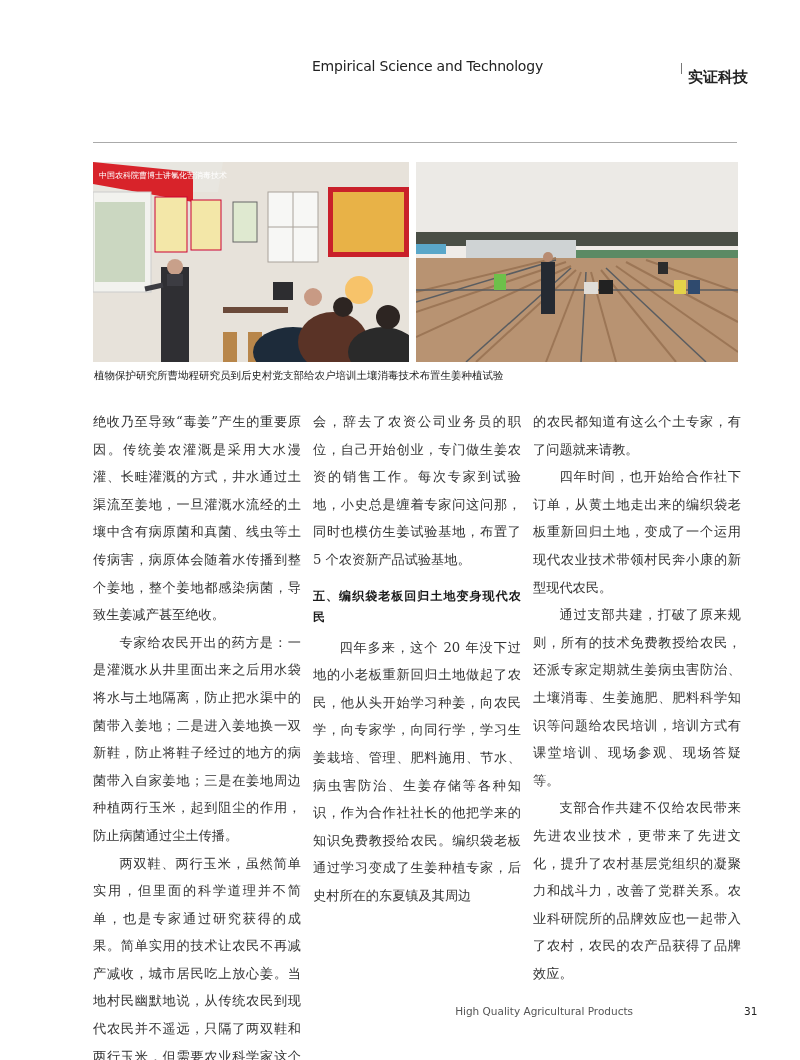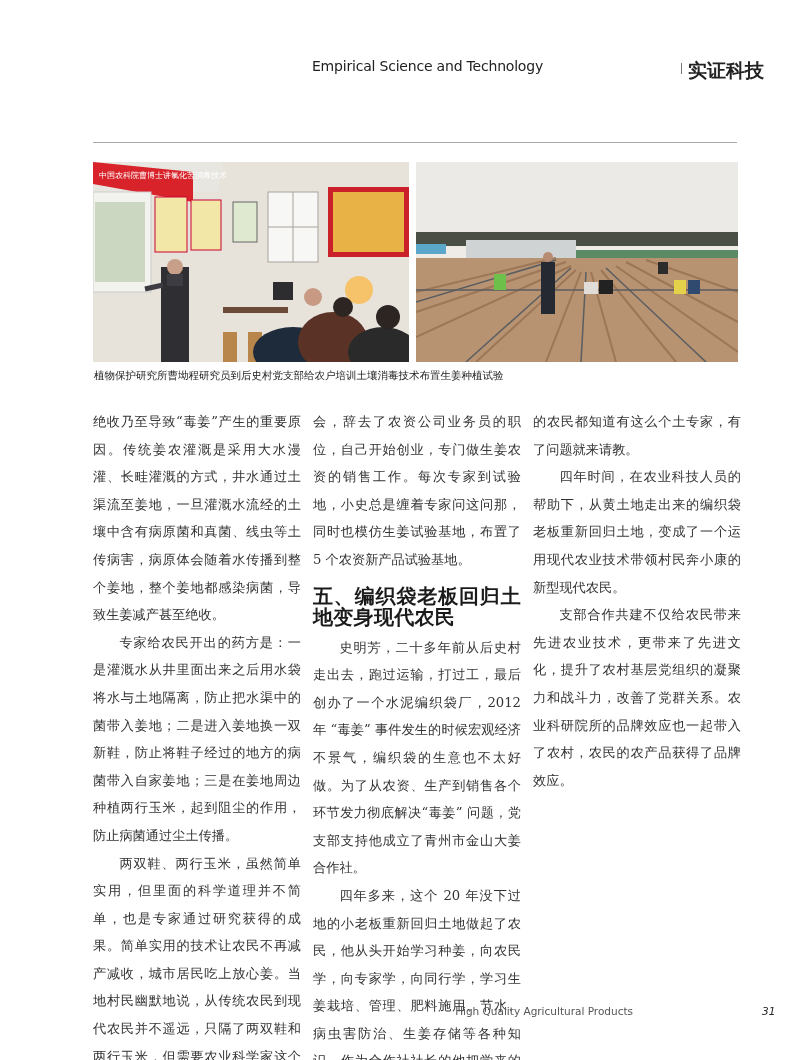--- a/index.html
+++ b/index.html
@@ -2,45 +2,45 @@
 <html><head>
 <meta charset="utf-8">
 <style>
   * { margin: 0; padding: 0; box-sizing: border-box; }
   html, body { width: 800px; height: 1060px; background: #ffffff; overflow: hidden; }
   body { position: relative; font-family: "DejaVu Serif", "Liberation Serif", serif; color: #2b2b2b; }
 
   .header { position: absolute; top: 58px; left: 0; width: 673px; height: 22px; }
   .header-en { position: absolute; right: 130px; top: 0; font-family: "DejaVu Sans", "Liberation Sans", sans-serif; font-size: 14px; letter-spacing: -0.2px; color: #222; white-space: nowrap; }
   .header-sep { position: absolute; left: 681px; top: 5px; width: 1px; height: 11px; background: #777; }
-  .header-cn { position: absolute; left: 688px; top: 0; font-family: "DejaVu Sans", "Liberation Sans", sans-serif; font-size: 19px; font-weight: bold; color: #222; white-space: nowrap; }
+  .header-cn { position: absolute; left: 688px; top: 10px; font-family: "DejaVu Sans", "Liberation Sans", sans-serif; font-size: 15px; font-weight: bold; color: #222; white-space: nowrap; }
 
   .rule { position: absolute; left: 93px; top: 142px; width: 644px; height: 1px; background: #aaaaaa; }
 
   .photo { position: absolute; top: 162px; height: 200px; overflow: hidden; }
   .photo-1 { left: 93px; width: 316px; background: #fde047; }
   .photo-2 { left: 416px; width: 322px; background: #efece8; }
   .photo svg { display: block; width: 100%; height: 100%; }
 
   .caption { position: absolute; top: 369px; left: 94px; font-family: "DejaVu Sans", "Liberation Sans", sans-serif; font-size: 10.5px; color: #222; white-space: nowrap; }
   .caption span { display: inline-block; text-align: right; }
   .caption .cap2 { margin-left: 0; }
 
   .column { position: absolute; top: 408px; width: 208px; font-size: 13.2px; line-height: 27.6px; text-align: justify; color: #333; }
   .col-1 { left: 93px; }
   .col-2 { left: 313px; }
   .col-3 { left: 533px; }
   .column p { text-indent: 2em; }
   .column p.no-indent { text-indent: 0; }
 
-  .section-heading { font-family: "DejaVu Sans", "Liberation Sans", sans-serif; font-weight: bold; font-size: 20px; line-height: 21px; color: #1a1a1a; margin: 12px 0 6px 0; text-indent: 0; letter-spacing: 0.3px; }
+  .section-heading { font-family: "DejaVu Sans", "Liberation Sans", sans-serif; font-weight: bold; font-size: 12px; line-height: 21px; color: #1a1a1a; margin: 12px 0 6px 0; text-indent: 0; letter-spacing: 0.3px; }
 
   .footer { position: absolute; top: 1005px; left: 0; width: 712px; height: 16px; }
   .footer-title { position: absolute; right: 79px; top: 0; font-family: "DejaVu Sans", "Liberation Sans", sans-serif; font-size: 10.5px; color: #555; white-space: nowrap; }
-  .footer-page { position: absolute; left: 762px; top: 0; font-family: "DejaVu Sans", "Liberation Sans", sans-serif; font-size: 10.5px; color: #222; font-style: italic; }
+  .footer-page { position: absolute; left: 744px; top: 0; font-family: "DejaVu Sans", "Liberation Sans", sans-serif; font-size: 10.5px; color: #222; }
 </style>
 </head>
 <body>
 
 <div class="header">
   <span class="header-en">Empirical Science and Technology</span>
   <span class="header-sep"></span>
   <span class="header-cn">实证科技</span>
 </div>
 
@@ -125,26 +125,26 @@
 <div class="column col-1">
   <p class="no-indent">绝收乃至导致“毒姜”产生的重要原因。传统姜农灌溉是采用大水漫灌、长畦灌溉的方式，井水通过土渠流至姜地，一旦灌溉水流经的土壤中含有病原菌和真菌、线虫等土传病害，病原体会随着水传播到整个姜地，整个姜地都感染病菌，导致生姜减产甚至绝收。</p>
   <p>专家给农民开出的药方是：一是灌溉水从井里面出来之后用水袋将水与土地隔离，防止把水渠中的菌带入姜地；二是进入姜地换一双新鞋，防止将鞋子经过的地方的病菌带入自家姜地；三是在姜地周边种植两行玉米，起到阻尘的作用，防止病菌通过尘土传播。</p>
   <p>两双鞋、两行玉米，虽然简单实用，但里面的科学道理并不简单，也是专家通过研究获得的成果。简单实用的技术让农民不再减产减收，城市居民吃上放心姜。当地村民幽默地说，从传统农民到现代农民并不遥远，只隔了两双鞋和两行玉米，但需要农业科学家这个不可或缺的催化剂。</p>
 
 </div>
 
 <div class="column col-2">
   <p class="no-indent">会，辞去了农资公司业务员的职位，自己开始创业，专门做生姜农资的销售工作。每次专家到试验地，小史总是缠着专家问这问那，同时也模仿生姜试验基地，布置了 5 个农资新产品试验基地。</p>
   <h2 class="section-heading">五、编织袋老板回归土地变身现代农民</h2>
-  <p>史明芳，二十多年前从后史村走出去，跑过运输，打过工，最后创办了一个水泥编织袋厂，2012 年 “毒姜” 事件发生的时候宏观经济不景气，编织袋的生意也不太好做。为了从农资、生产到销售各个环节发力彻底解决“毒姜” 问题，党支部支持他成立了青州市金山大姜合作社。</p>
   <p>四年多来，这个 20 年没下过地的小老板重新回归土地做起了农民，他从头开始学习种姜，向农民学，向专家学，向同行学，学习生姜栽培、管理、肥料施用、节水、病虫害防治、生姜存储等各种知识，作为合作社社长的他把学来的知识免费教授给农民。编织袋老板通过学习变成了生姜种植专家，后史村所在的东夏镇及其周边</p>
 </div>
 
 <div class="column col-3">
   <p class="no-indent">的农民都知道有这么个土专家，有了问题就来请教。</p>
-  <p>四年时间，在农业科技人员的帮助下，从黄土地走出来的编织袋老板重新回归土地，变成了一个运用现代农业技术带领村民奔小康的新型现代农民。</p>
+  <p>四年时间，也开始给合作社下订单，从黄土地走出来的编织袋老板重新回归土地，变成了一个运用现代农业技术带领村民奔小康的新型现代农民。</p>
+  <p>通过支部共建，打破了原来规则，所有的技术免费教授给农民，还派专家定期就生姜病虫害防治、土壤消毒、生姜施肥、肥料科学知识等问题给农民培训，培训方式有课堂培训、现场参观、现场答疑等。</p>
   <p><span>支部合作共建不仅给农民带来先进农业技术，更带来了先进文化，提升了农村基层党组织的凝聚力和战斗力，改善了党群关系。农业科研院所的品牌效应也一起带入了农村，农民的农产品获得了品牌效应。</span></p>
 </div>
 
 <div class="footer">
   <span class="footer-title">High Quality Agricultural Products</span>
   <span class="footer-page">31</span>
 </div>
 
 </body></html>

